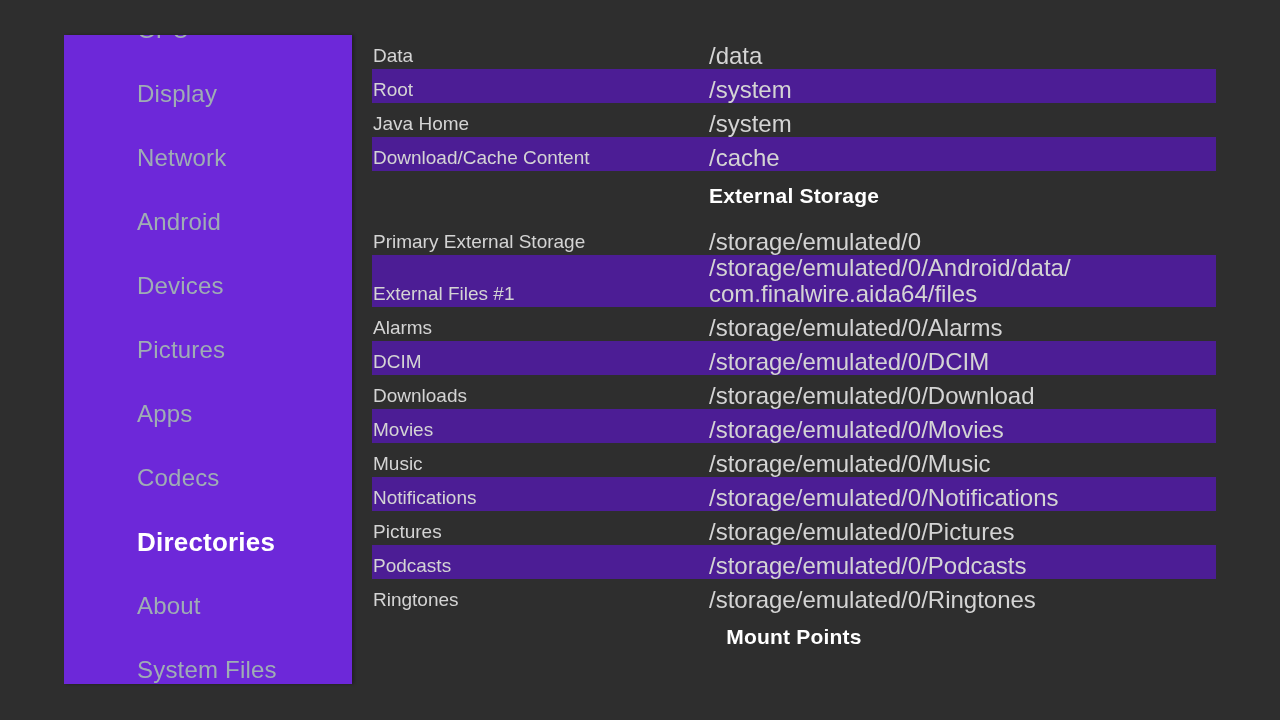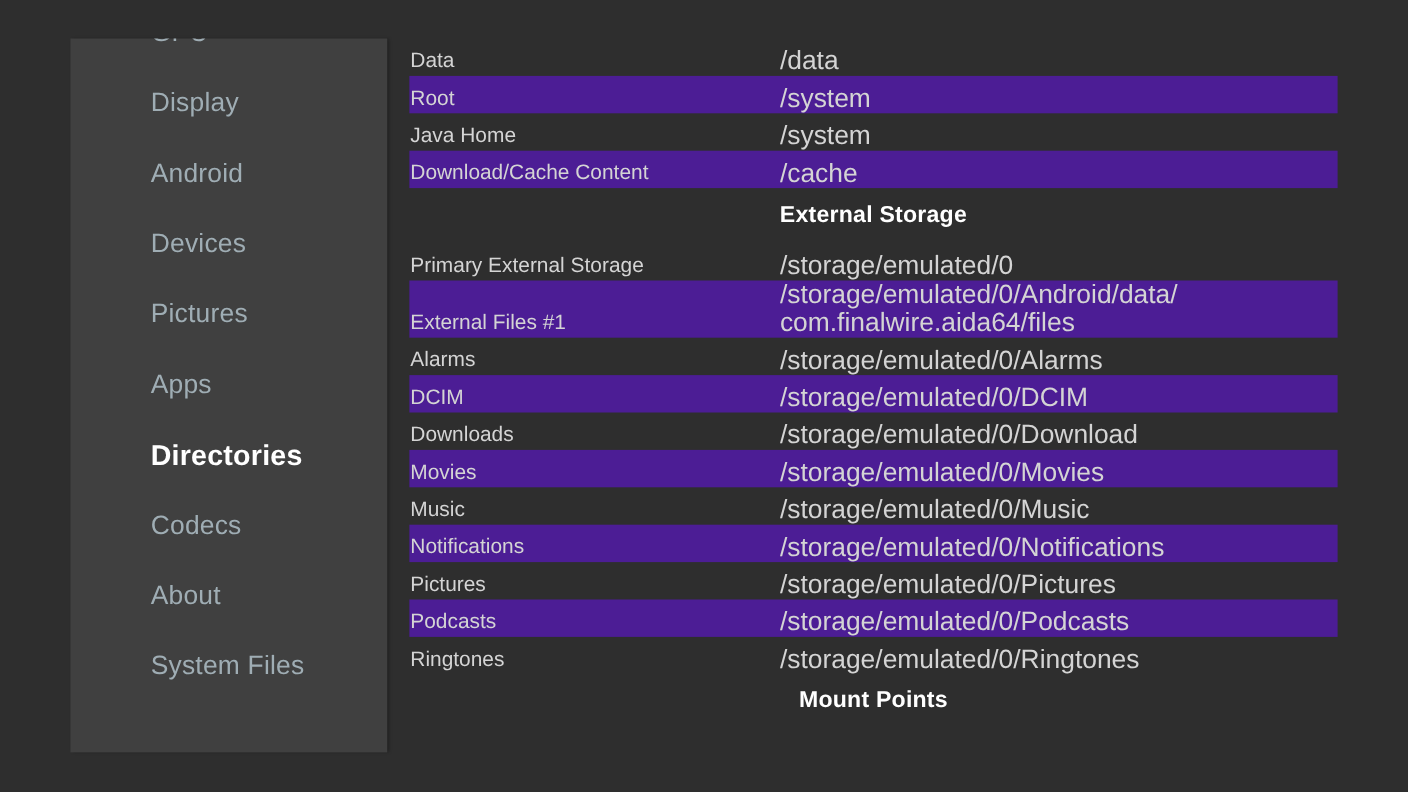--- a/index.html
+++ b/index.html
@@ -19,21 +19,21 @@
     background: #2e2e2e;
   }
 
   
   #sidebar {
     position: absolute;
     left: 64px;
     top: 35px;
     width: 288px;
     height: 649px;
-    background: #404040;
+    background: #6d28d9;
     overflow: hidden;
     box-shadow: 2px 0 3px rgba(0,0,0,0.30);
   }
   .nav-list {
     position: absolute;
     left: 0;
     top: -37px;   
     width: 288px;
   }
   .nav-item {
@@ -107,26 +107,27 @@
 </style>
 </head>
 <body>
 
 <div id="app">
 
   <nav id="sidebar">
     <div class="nav-list" id="nav-list">
         <div class="nav-item"><span>GPU</span></div>
         <div class="nav-item"><span>Display</span></div>
+        <div class="nav-item"><span>Network</span></div>
         <div class="nav-item"><span>Android</span></div>
         <div class="nav-item"><span>Devices</span></div>
         <div class="nav-item"><span>Pictures</span></div>
         <div class="nav-item"><span>Apps</span></div>
+        <div class="nav-item"><span>Codecs</span></div>
         <div class="nav-item selected"><span>Directories</span></div>
-        <div class="nav-item"><span>Codecs</span></div>
         <div class="nav-item"><span>About</span></div>
         <div class="nav-item"><span>System Files</span></div>
       </div>
   </nav>
 
   <main id="content">
     <div class="rows" id="rows-root">
         <div class="row">
           <div class="k">Data</div>
           <div class="v">/data</div>

